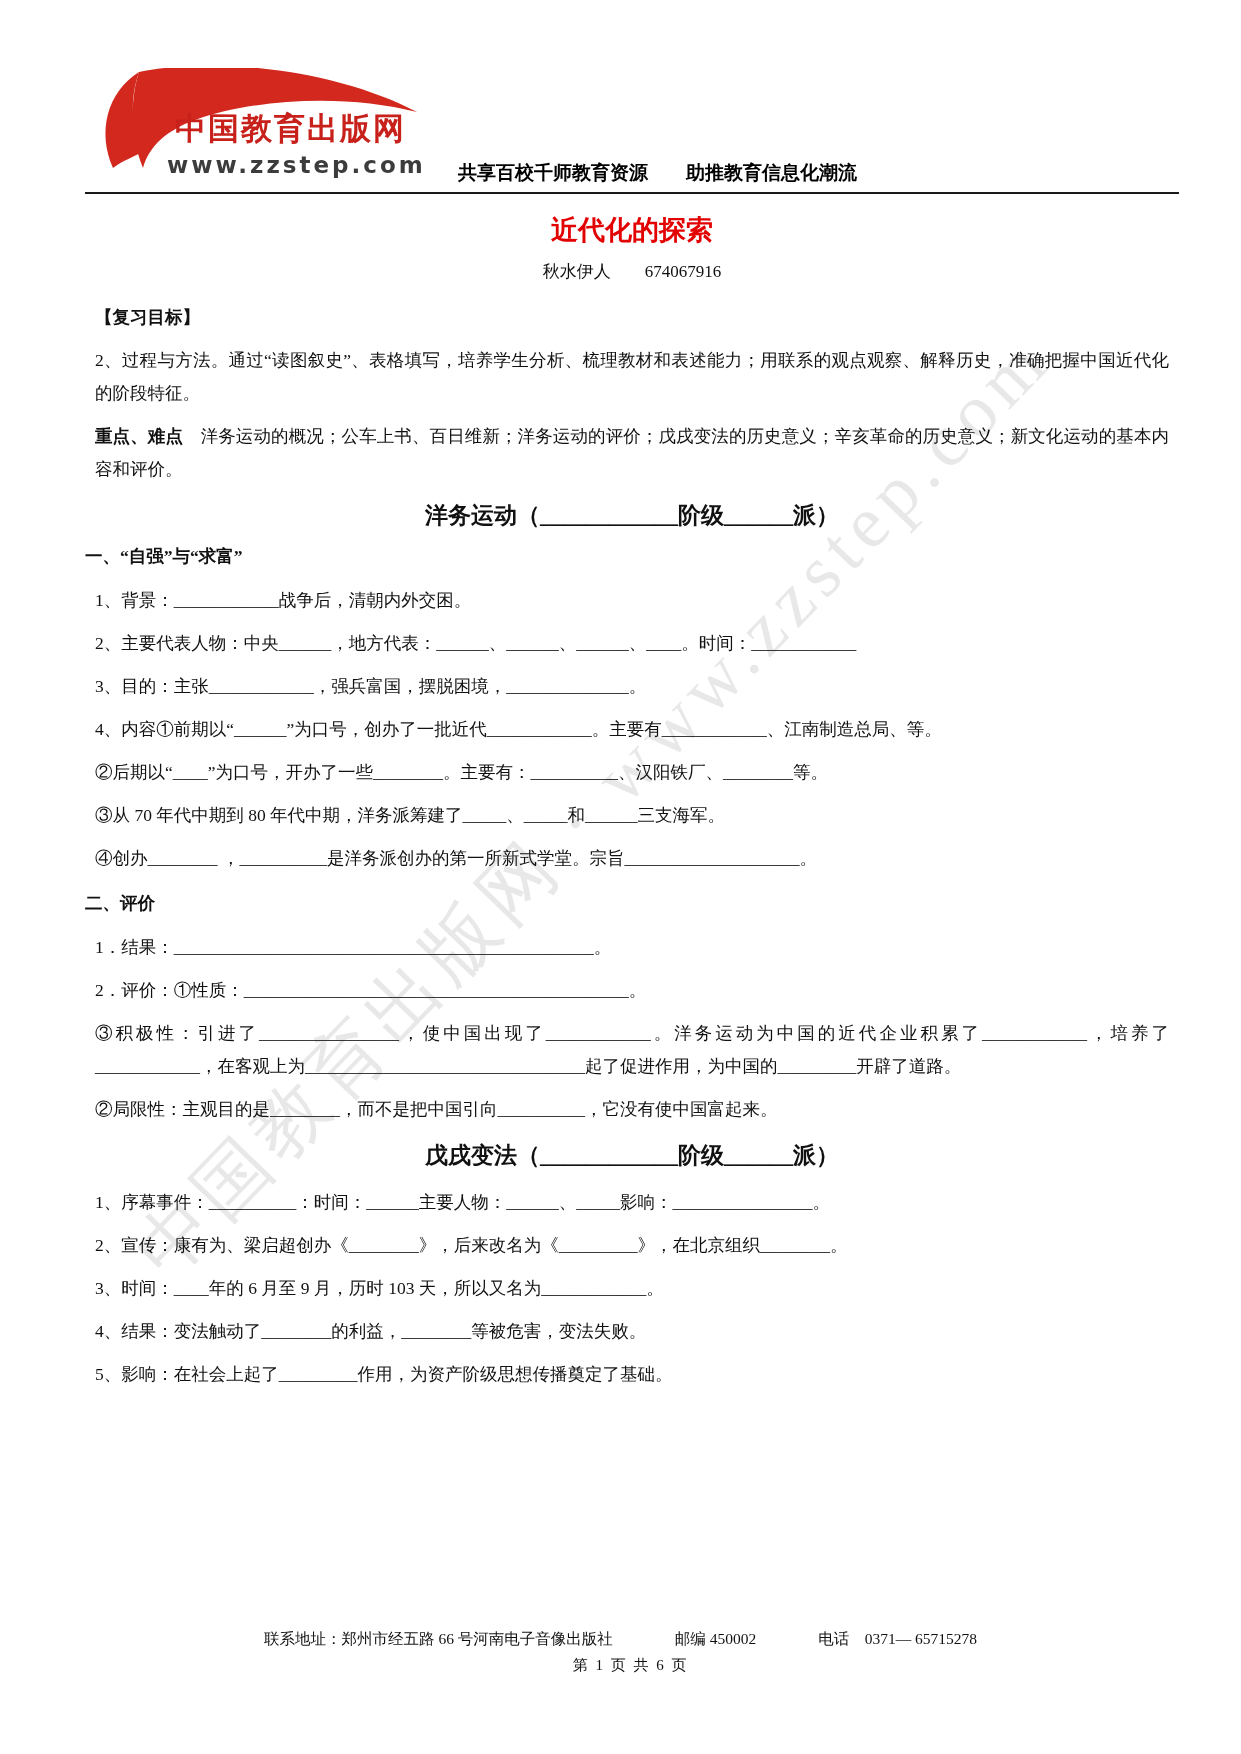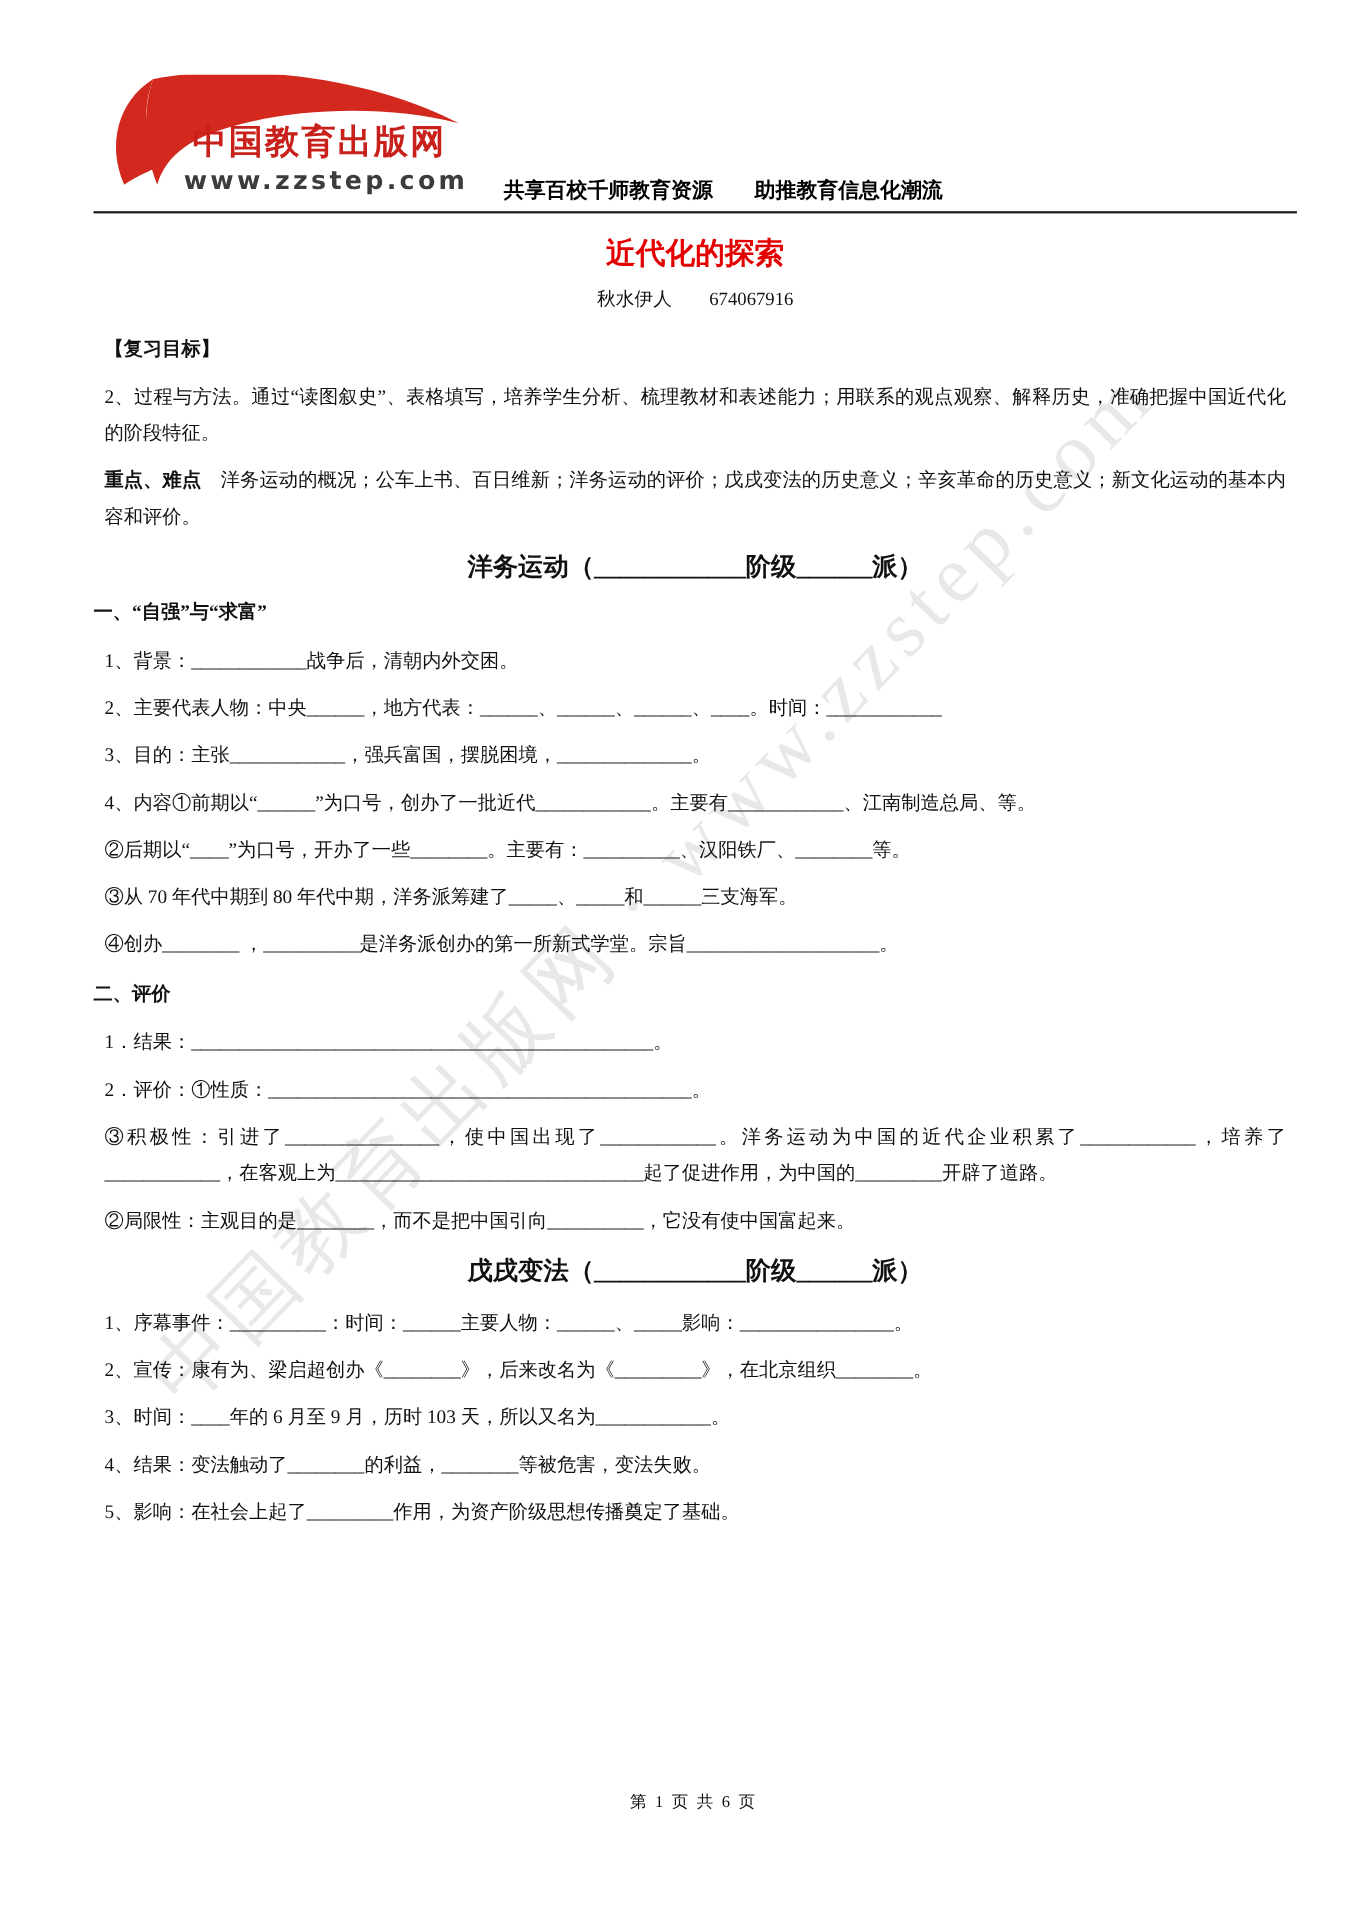--- a/index.html
+++ b/index.html
@@ -138,16 +138,17 @@
     <h2 class="center-head">戊戌变法（____________阶级______派）</h2>
     <p class="para">1、序幕事件：__________：时间：______主要人物：______、_____影响：________________。</p>
     <p class="para">2、宣传：康有为、梁启超创办《________》，后来改名为《_________》，在北京组织________。</p>
     <p class="para">3、时间：____年的 6 月至 9 月，历时 103 天，所以又名为____________。</p>
     <p class="para">4、结果：变法触动了________的利益，________等被危害，变法失败。</p>
     <p class="para">5、影响：在社会上起了_________作用，为资产阶级思想传播奠定了基础。</p>
 
   </div>
 
   <div class="footer">
+    <div class="footer-contact">联系地址：郑州市经五路 66 号河南电子音像出版社　　　　邮编 450002　　　　电话　0371— 65715278</div>
     <div class="footer-page">第 1 页 共 6 页</div>
   </div>
 
 </div>
 
 </body></html>

